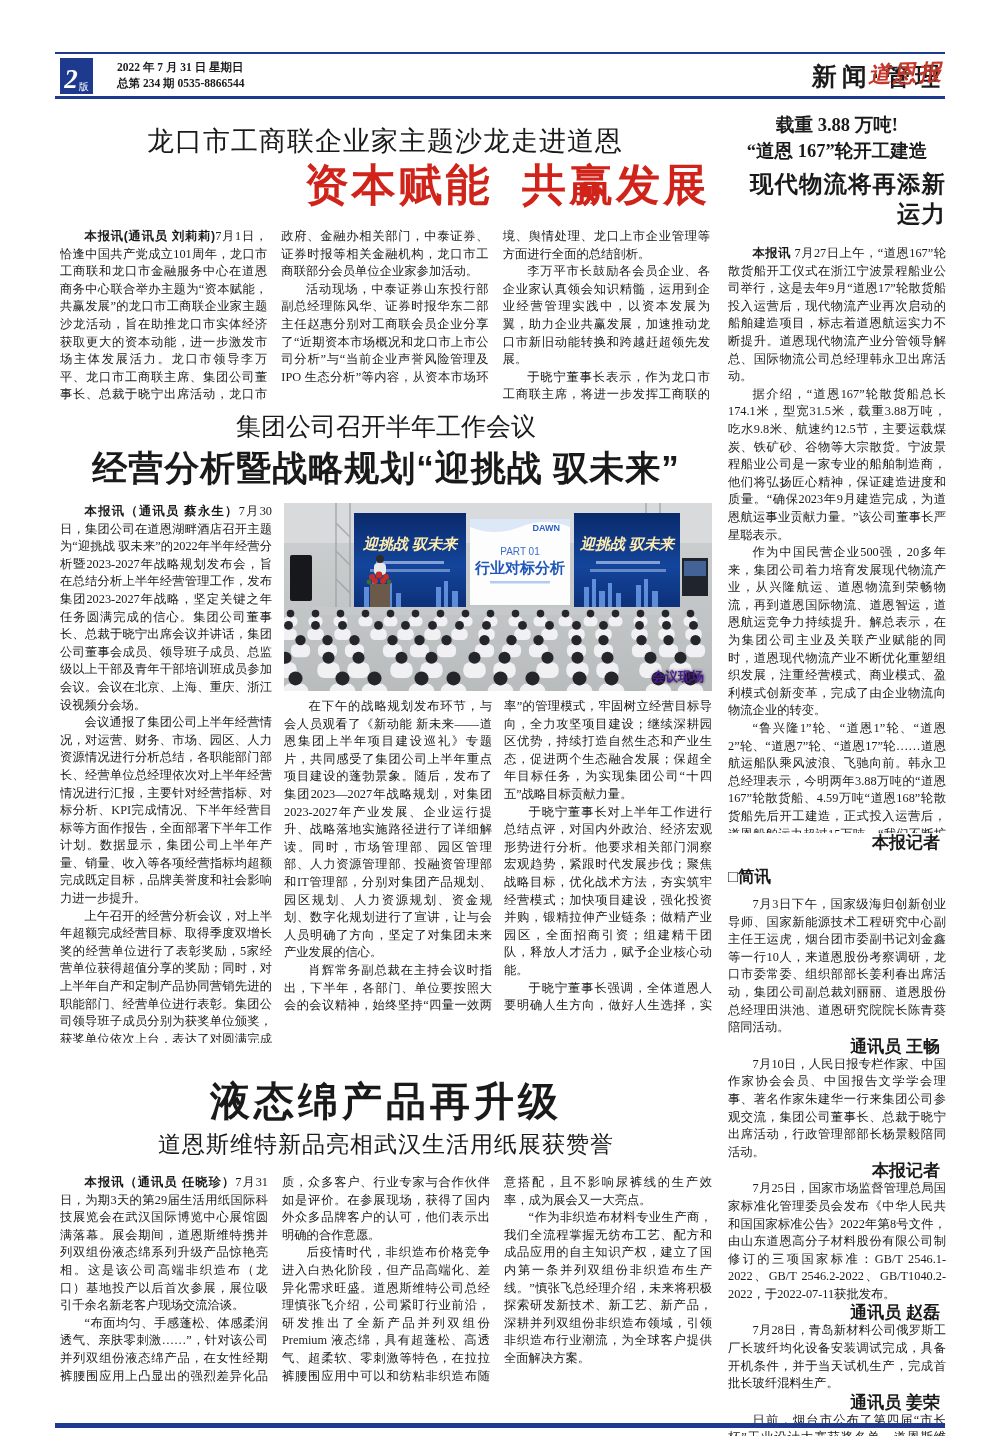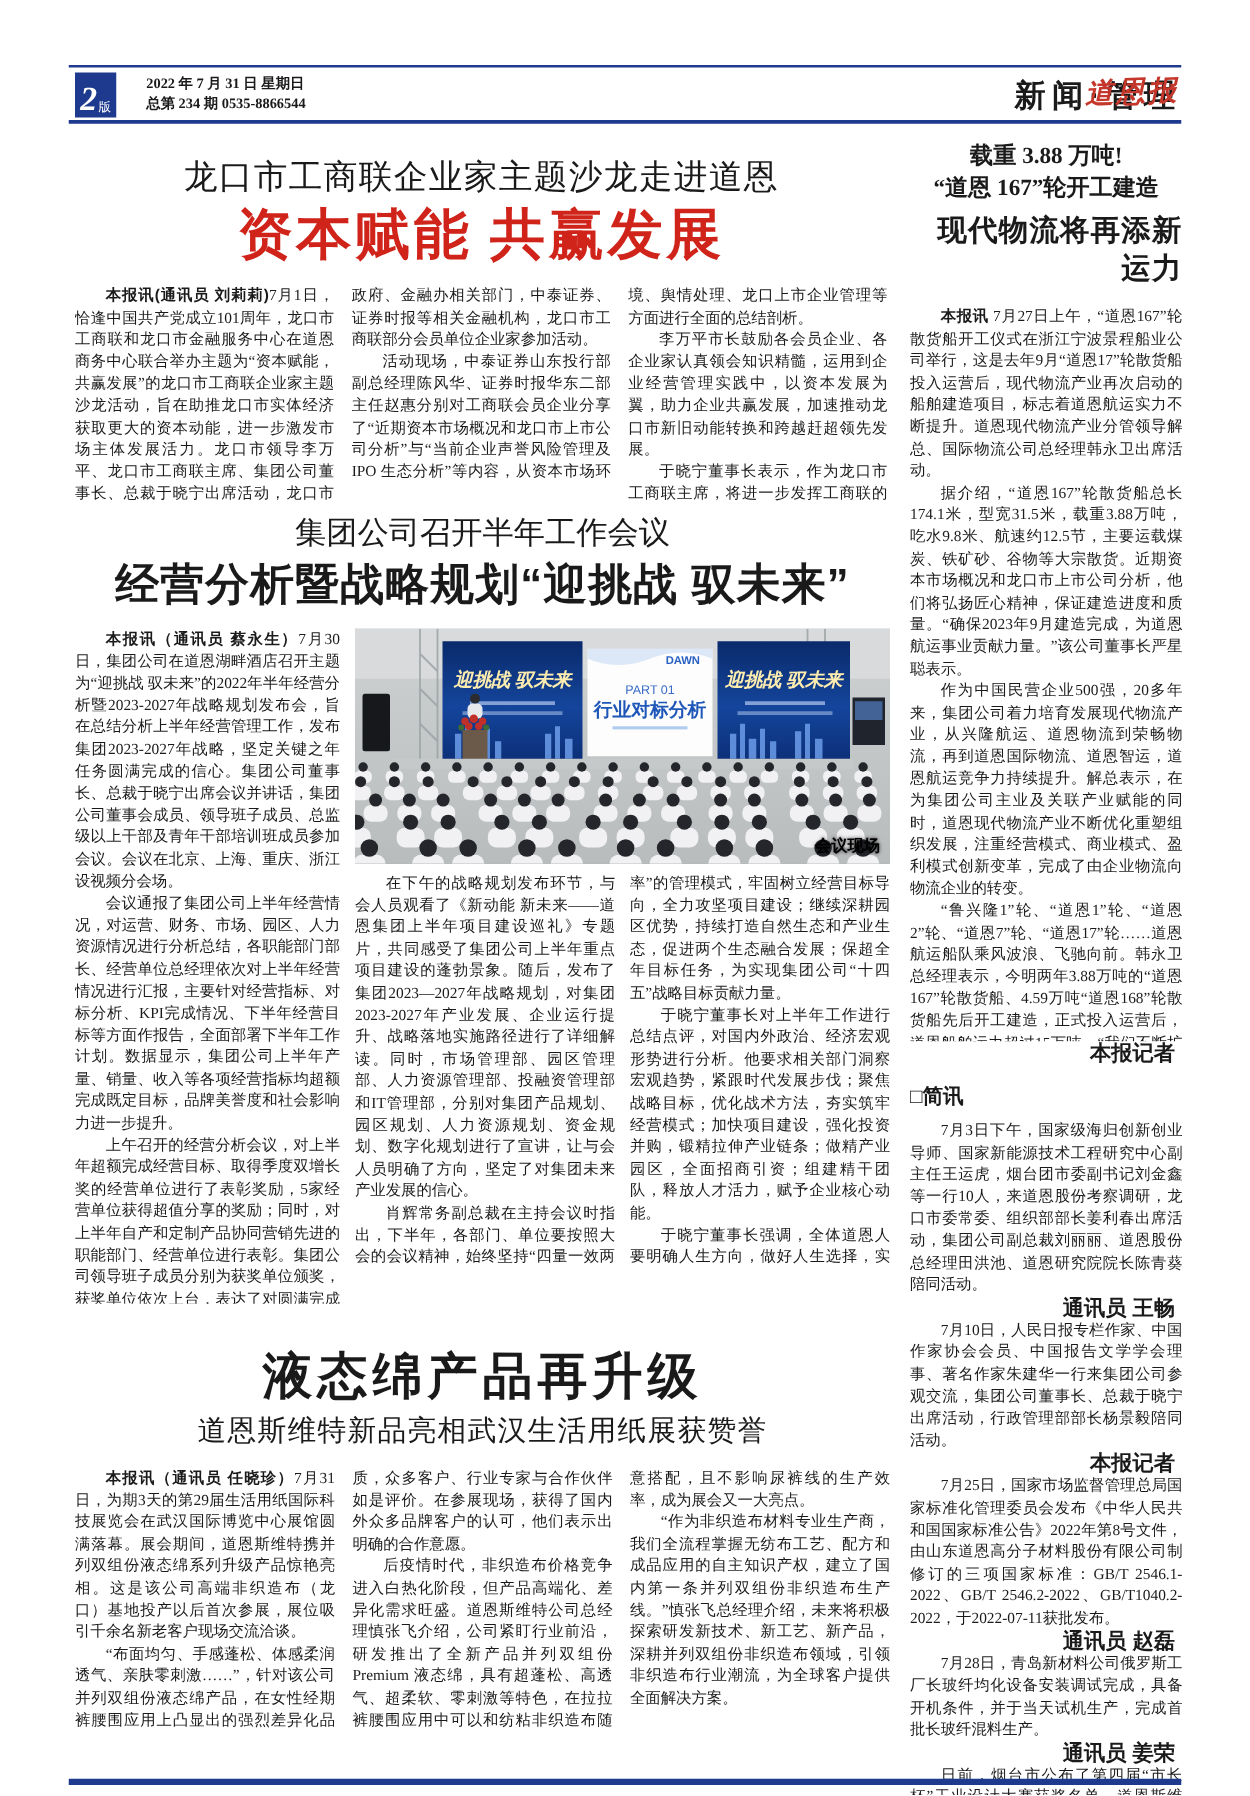--- a/index.html
+++ b/index.html
@@ -24,21 +24,21 @@
 
   
   .para{margin:0;text-indent:2em;font-size:12.3px;line-height:17.6px;text-align:justify;text-justify:inter-ideograph;}
   .para b{font-family:"Liberation Sans","DejaVu Sans",sans-serif;font-weight:700;}
   .byline{margin:0;text-align:right;padding-right:6px;font-family:"Liberation Sans","DejaVu Sans",sans-serif;
           font-weight:700;font-size:17px;line-height:19px;}
 
   
   .art1{position:absolute;left:60px;top:112px;width:650px;}
   .art1 .kicker{text-align:center;font-size:27px;line-height:32px;letter-spacing:1px;margin-top:13px;}
-  .art1 .headline{text-align:center;font-family:Liberation Serif, serif;
+  .art1 .headline{text-align:right;font-family:Liberation Mono, monospace;
         font-weight:700;font-size:44px;line-height:50px;letter-spacing:3px;color:var(--headline-red,#d0241b);margin-top:6px;}
   .art1 .body{margin-top:15px;column-count:3;column-gap:14px;height:180px;overflow:hidden;}
 
   
   .rightcol{position:absolute;left:728px;top:112px;width:218px;}
   .rightcol .kicker{text-align:center;font-size:18.5px;line-height:26px;font-weight:600;}
   .rightcol .headline{text-align:right;font-family:Liberation Sans, sans-serif;
         font-weight:700;font-size:23.5px;line-height:30px;margin-top:5px;letter-spacing:1px;}
   .ship-body{margin-top:16px;height:588px;overflow:hidden;}
   .briefs-title{font-family:"Liberation Sans","DejaVu Sans",sans-serif;font-weight:700;font-size:16.5px;margin-top:14px;}
@@ -46,21 +46,21 @@
 
   
   .art2{position:absolute;left:60px;top:412px;width:652px;}
   .art2 .kicker{text-align:center;font-size:25px;line-height:30px;}
   .art2 .headline{text-align:center;font-family:"Liberation Sans","DejaVu Sans",sans-serif;
         font-weight:700;font-size:35px;line-height:42px;letter-spacing:1px;margin-top:5px;}
   .art2 .bodyrow{display:flex;gap:12px;margin-top:14px;}
   .art2 .leftcol{width:212px;height:540px;overflow:hidden;flex:none;}
   .art2 .rightpart{width:428px;flex:none;}
   .photo-wrap{position:relative;width:428px;height:188px;overflow:hidden;background:#9aa0a6;}
-  .photo-caption{position:absolute;right:8px;bottom:5px;color:#000000;font-size:13px;font-weight:700;
+  .photo-caption{position:absolute;right:8px;bottom:5px;color:#4c1d95;font-size:13px;font-weight:700;
         font-family:"Liberation Sans","DejaVu Sans",sans-serif;text-shadow:0 0 3px rgba(0,0,0,.8);}
   .undercols{margin-top:7px;column-count:2;column-gap:12px;height:332px;overflow:hidden;}
 
   
   .art3{position:absolute;left:60px;top:1078px;width:652px;}
   .art3 .headline{text-align:center;font-family:Liberation Sans, sans-serif;
         font-weight:700;font-size:40px;line-height:46px;letter-spacing:4px;}
   .art3 .subtitle{text-align:center;font-size:23px;line-height:28px;margin-top:7px;letter-spacing:1px;}
   .art3 .body{margin-top:15px;column-count:3;column-gap:14px;height:242px;overflow:hidden;}
 </style>
@@ -96,21 +96,21 @@
         <p class="para">于晓宁董事长表示，作为龙口市工商联主席，将进一步发挥工商联的桥梁和纽带作用，为全市中小企业提供沟通、交流的平台，将经济、市场、技术、行业等信息进行资源共享，与全市企业家共谋发展，为龙口市经济发展作出更大贡献。</p>
       </div>
   </section>
 
   <aside class="rightcol">
     <div class="kicker">载重 3.88 万吨!</div>
     <div class="kicker">“道恩 167”轮开工建造</div>
     <div class="headline">现代物流将再添新运力</div>
     <div class="ship-body">
         <p class="para"><b>本报讯</b>  7月27日上午，“道恩167”轮散货船开工仪式在浙江宁波景程船业公司举行，这是去年9月“道恩17”轮散货船投入运营后，现代物流产业再次启动的船舶建造项目，标志着道恩航运实力不断提升。道恩现代物流产业分管领导解总、国际物流公司总经理韩永卫出席活动。</p>
-        <p class="para">据介绍，“道恩167”轮散货船总长174.1米，型宽31.5米，载重3.88万吨，吃水9.8米、航速约12.5节，主要运载煤炭、铁矿砂、谷物等大宗散货。近期资本市场概况和龙口市上市公司分析，他们将弘扬匠心精神，保证建造进度和质量。“确保2023年9月建造完成，为道恩航运事业贡献力量。”该公司董事长严星聪表示。</p>
+        <p class="para">据介绍，“道恩167”轮散货船总长174.1米，型宽31.5米，载重3.88万吨，吃水9.8米、航速约12.5节，主要运载煤炭、铁矿砂、谷物等大宗散货。宁波景程船业公司是一家专业的船舶制造商，他们将弘扬匠心精神，保证建造进度和质量。“确保2023年9月建造完成，为道恩航运事业贡献力量。”该公司董事长严星聪表示。</p>
         <p class="para">作为中国民营企业500强，20多年来，集团公司着力培育发展现代物流产业，从兴隆航运、道恩物流到荣畅物流，再到道恩国际物流、道恩智运，道恩航运竞争力持续提升。解总表示，在为集团公司主业及关联产业赋能的同时，道恩现代物流产业不断优化重塑组织发展，注重经营模式、商业模式、盈利模式创新变革，完成了由企业物流向物流企业的转变。</p>
         <p class="para">“鲁兴隆1”轮、“道恩1”轮、“道恩2”轮、“道恩7”轮、“道恩17”轮……道恩航运船队乘风波浪、飞驰向前。韩永卫总经理表示，今明两年3.88万吨的“道恩167”轮散货船、4.59万吨“道恩168”轮散货船先后开工建造，正式投入运营后，道恩船舶运力超过15万吨。“我们不断扩大船队规模，提升自有船舶运力，有利于增强行业影响力和竞争力，进一步做大做强现代物流产业，助推集团实现跨越发展目标。”韩永卫总经理对未来充满信心。</p>
       </div>
     <p class="byline">本报记者</p>
     <div class="briefs-title">□简讯</div>
     <div class="briefs">
         <p class="para">7月3日下午，国家级海归创新创业导师、国家新能源技术工程研究中心副主任王运虎，烟台团市委副书记刘金鑫等一行10人，来道恩股份考察调研，龙口市委常委、组织部部长姜利春出席活动，集团公司副总裁刘丽丽、道恩股份总经理田洪池、道恩研究院院长陈青葵陪同活动。</p>
         <p class="byline">通讯员 王畅</p>
         <p class="para">7月10日，人民日报专栏作家、中国作家协会会员、中国报告文学学会理事、著名作家朱建华一行来集团公司参观交流，集团公司董事长、总裁于晓宁出席活动，行政管理部部长杨景毅陪同活动。</p>
         <p class="byline">本报记者</p>

